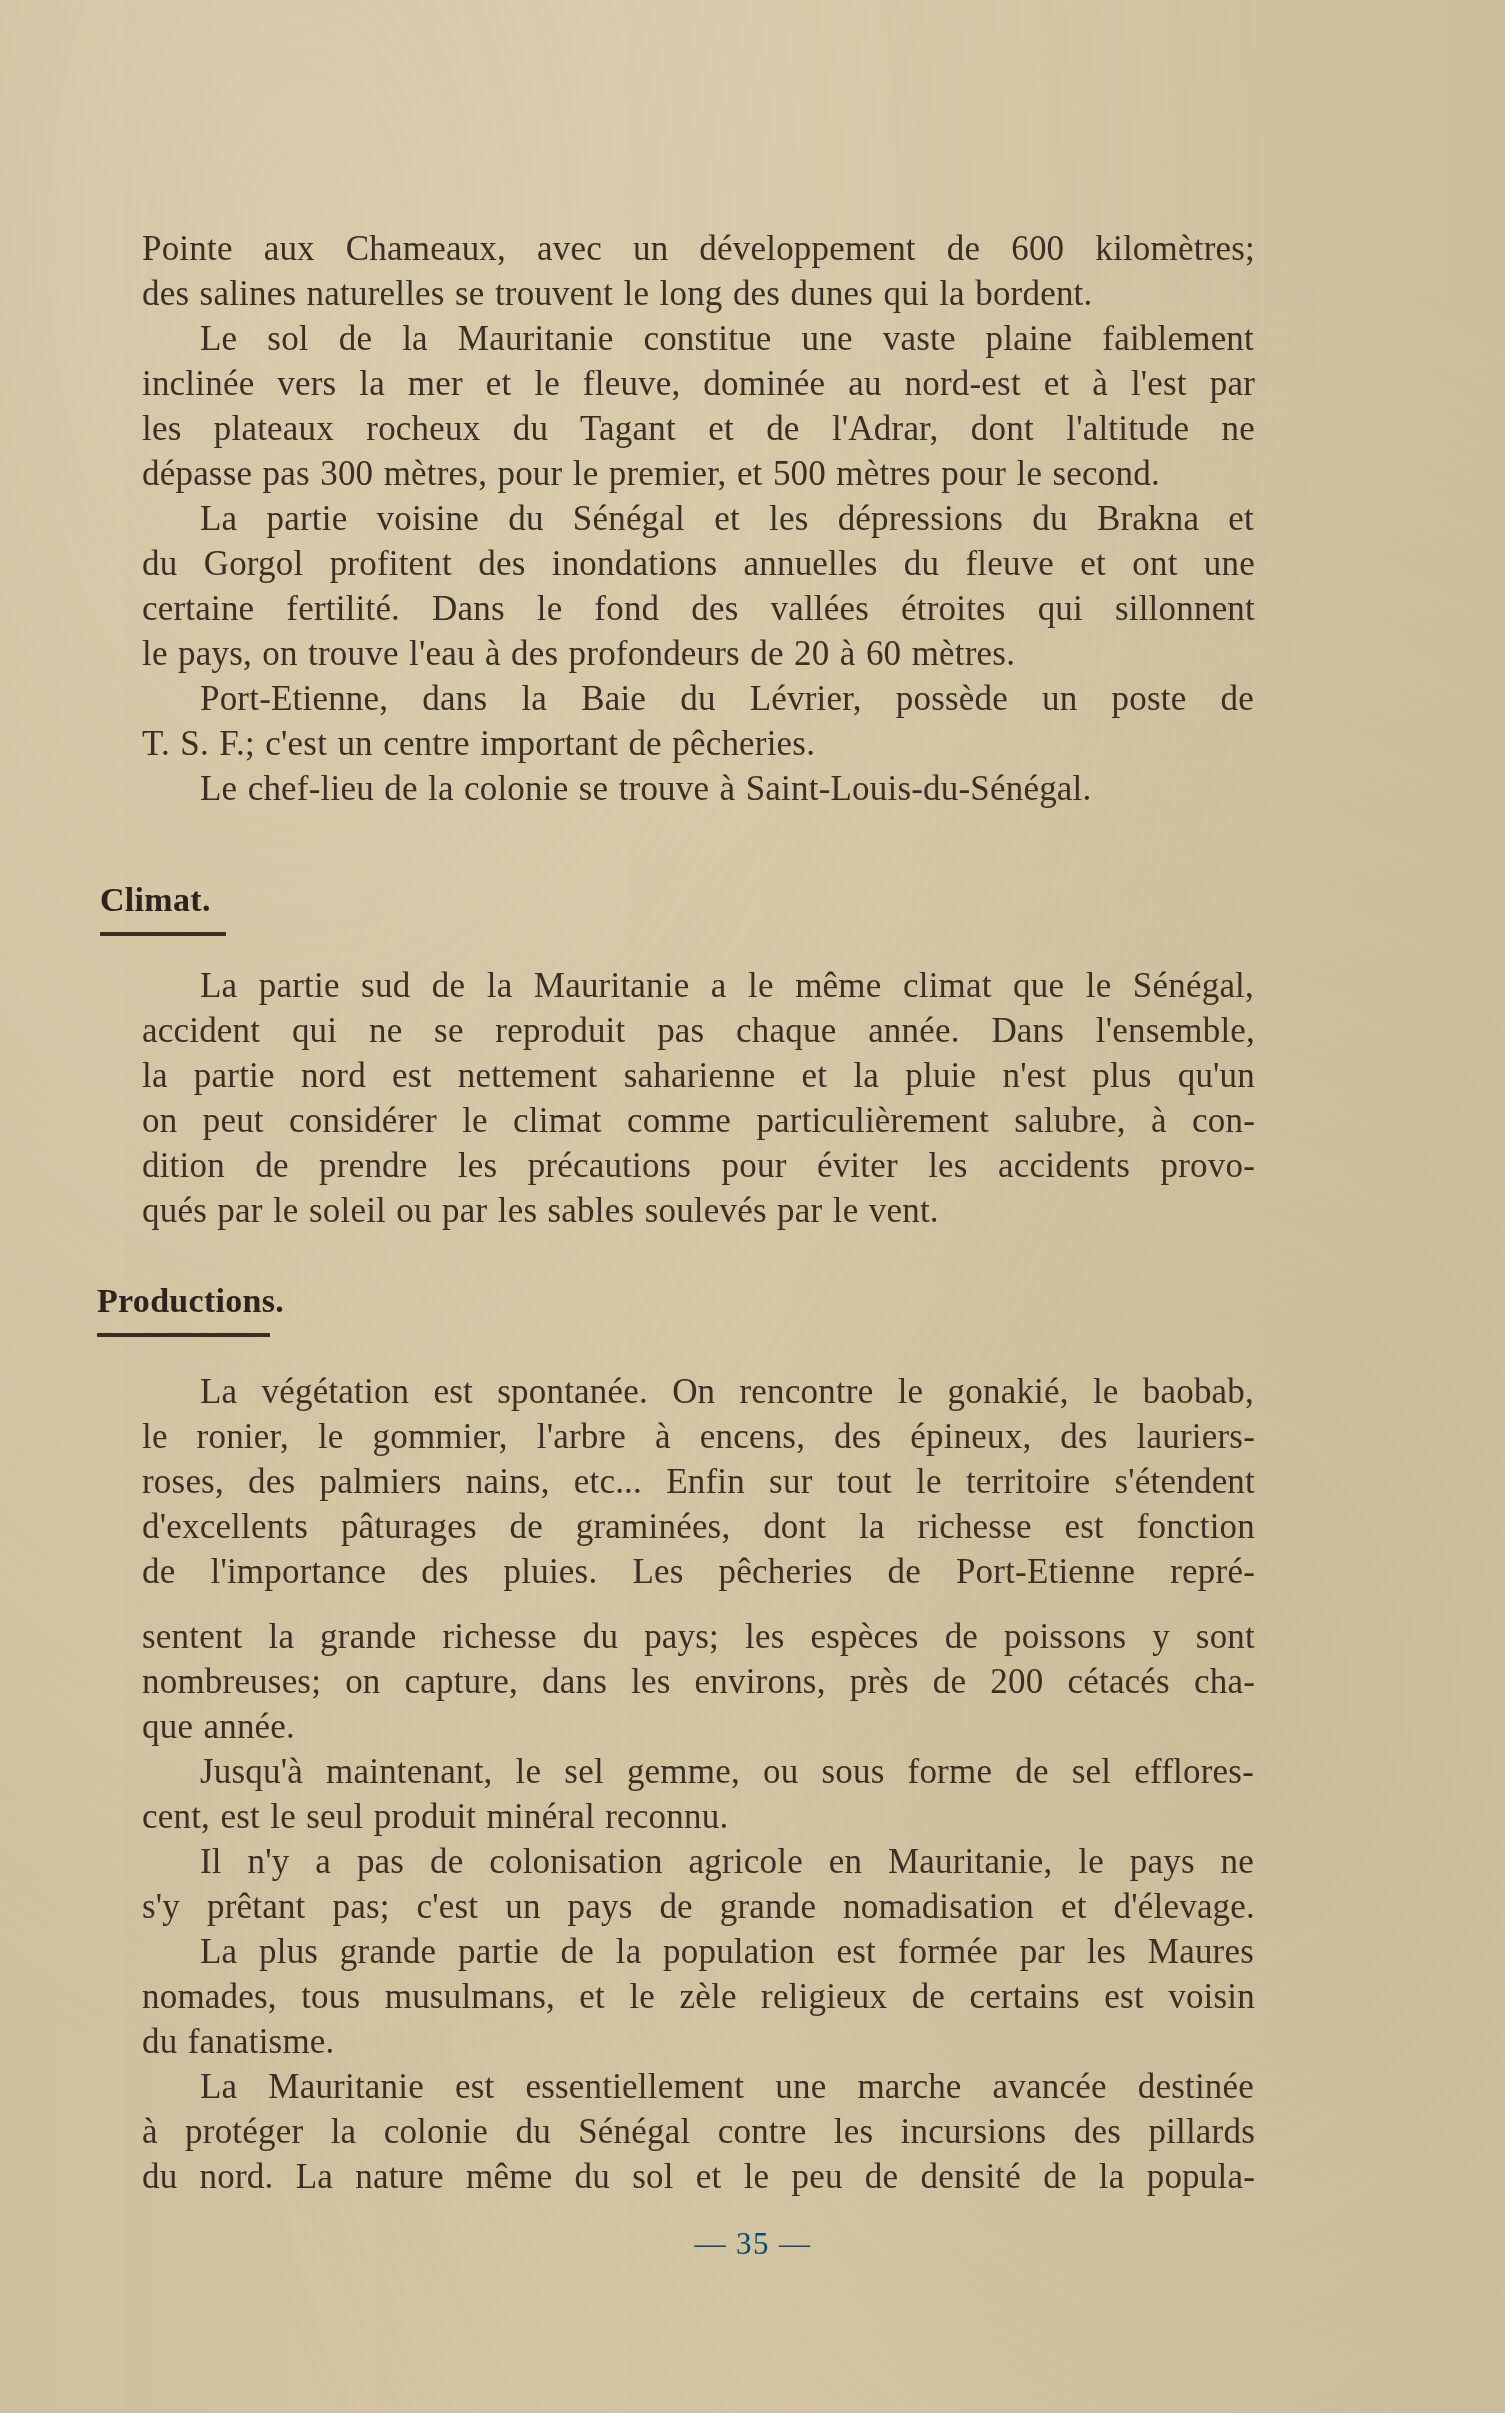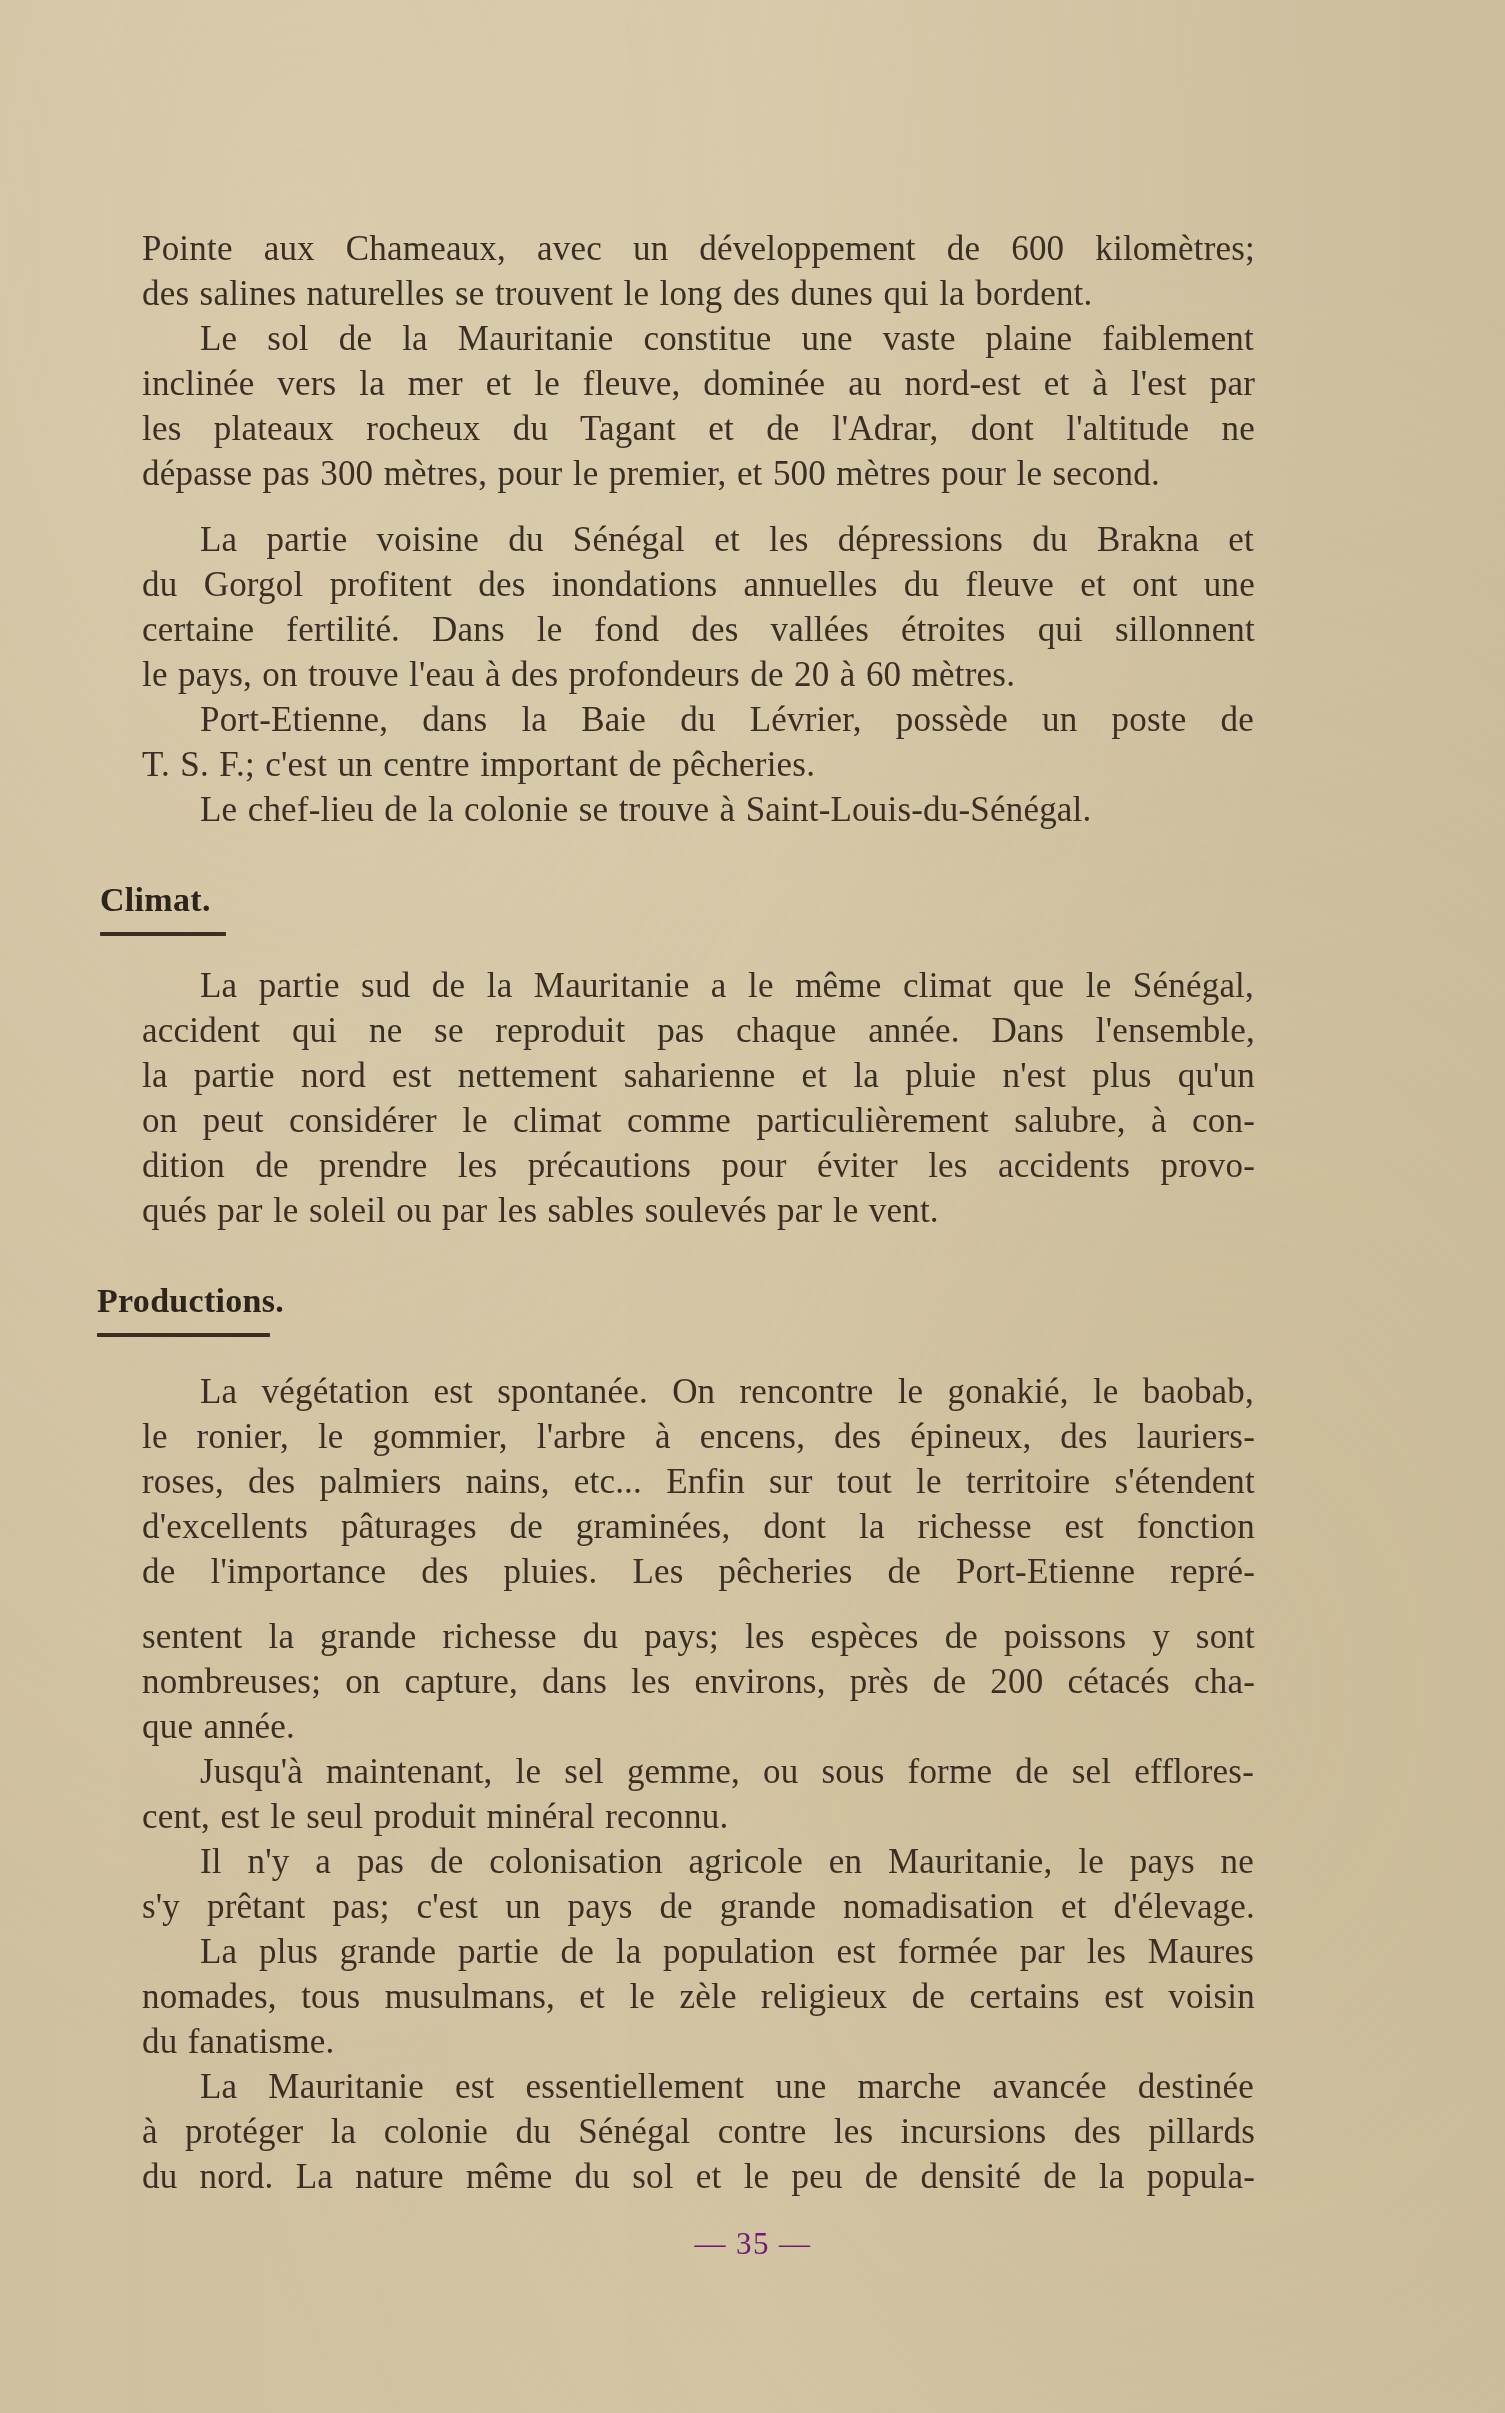--- a/index.html
+++ b/index.html
@@ -88,21 +88,21 @@
   .block-3 { top: 1369px; }
   .block .line { width: 1113px; }
   .block .line.first { width: 1054px; padding-left: 58px; }
   .page-number {
     position: absolute;
     top: 2226px;
     left: 0;
     width: 1506px;
     text-align: center;
     font-size: 31px;
-    color: #701a75;
+    color: #0c4a6e;
     letter-spacing: 1.4px;
   }
 </style>
 </head>
 <body>
 
 <div class="block block-1">
 
   <p class="para">
     <span class="line" style="white-space: normal; height: 45px; overflow: visible;">Pointe aux Chameaux, avec un développement de 600 kilomètres;</span>
@@ -110,21 +110,21 @@
   </p>
 
   <p class="para">
     <span class="line first" style="white-space: normal; height: 45px; overflow: visible;">Le sol de la Mauritanie constitue une vaste plaine faiblement</span>
     <span class="line" style="white-space: normal; height: 45px; overflow: visible;">inclinée vers la mer et le fleuve, dominée au nord-est et à l'est par</span>
     <span class="line" style="white-space: normal; height: 45px; overflow: visible;">les plateaux rocheux du Tagant et de l'Adrar, dont l'altitude ne</span>
     <span class="line last" style="white-space: normal; height: 45px; overflow: visible;">dépasse pas 300 mètres, pour le premier, et 500 mètres pour le second.</span>
   </p>
 
   <p class="para">
-    <span class="line first" style="white-space: normal; height: 45px; overflow: visible; margin-top: 21px;">La partie voisine du Sénégal et les dépressions du Brakna et</span>
+    <span class="line first" style="white-space: normal; height: 45px; overflow: visible;">La partie voisine du Sénégal et les dépressions du Brakna et</span>
     <span class="line" style="white-space: normal; height: 45px; overflow: visible;">du Gorgol profitent des inondations annuelles du fleuve et ont une</span>
     <span class="line" style="white-space: normal; height: 45px; overflow: visible;">certaine fertilité. Dans le fond des vallées étroites qui sillonnent</span>
     <span class="line last" style="white-space: normal; height: 45px; overflow: visible;">le pays, on trouve l'eau à des profondeurs de 20 à 60 mètres.</span>
   </p>
 
   <p class="para">
     <span class="line first" style="white-space: normal; height: 45px; overflow: visible;">Port-Etienne, dans la Baie du Lévrier, possède un poste de</span>
     <span class="line last" style="white-space: normal; height: 45px; overflow: visible;">T. S. F.; c'est un centre important de pêcheries.</span>
   </p>
 

